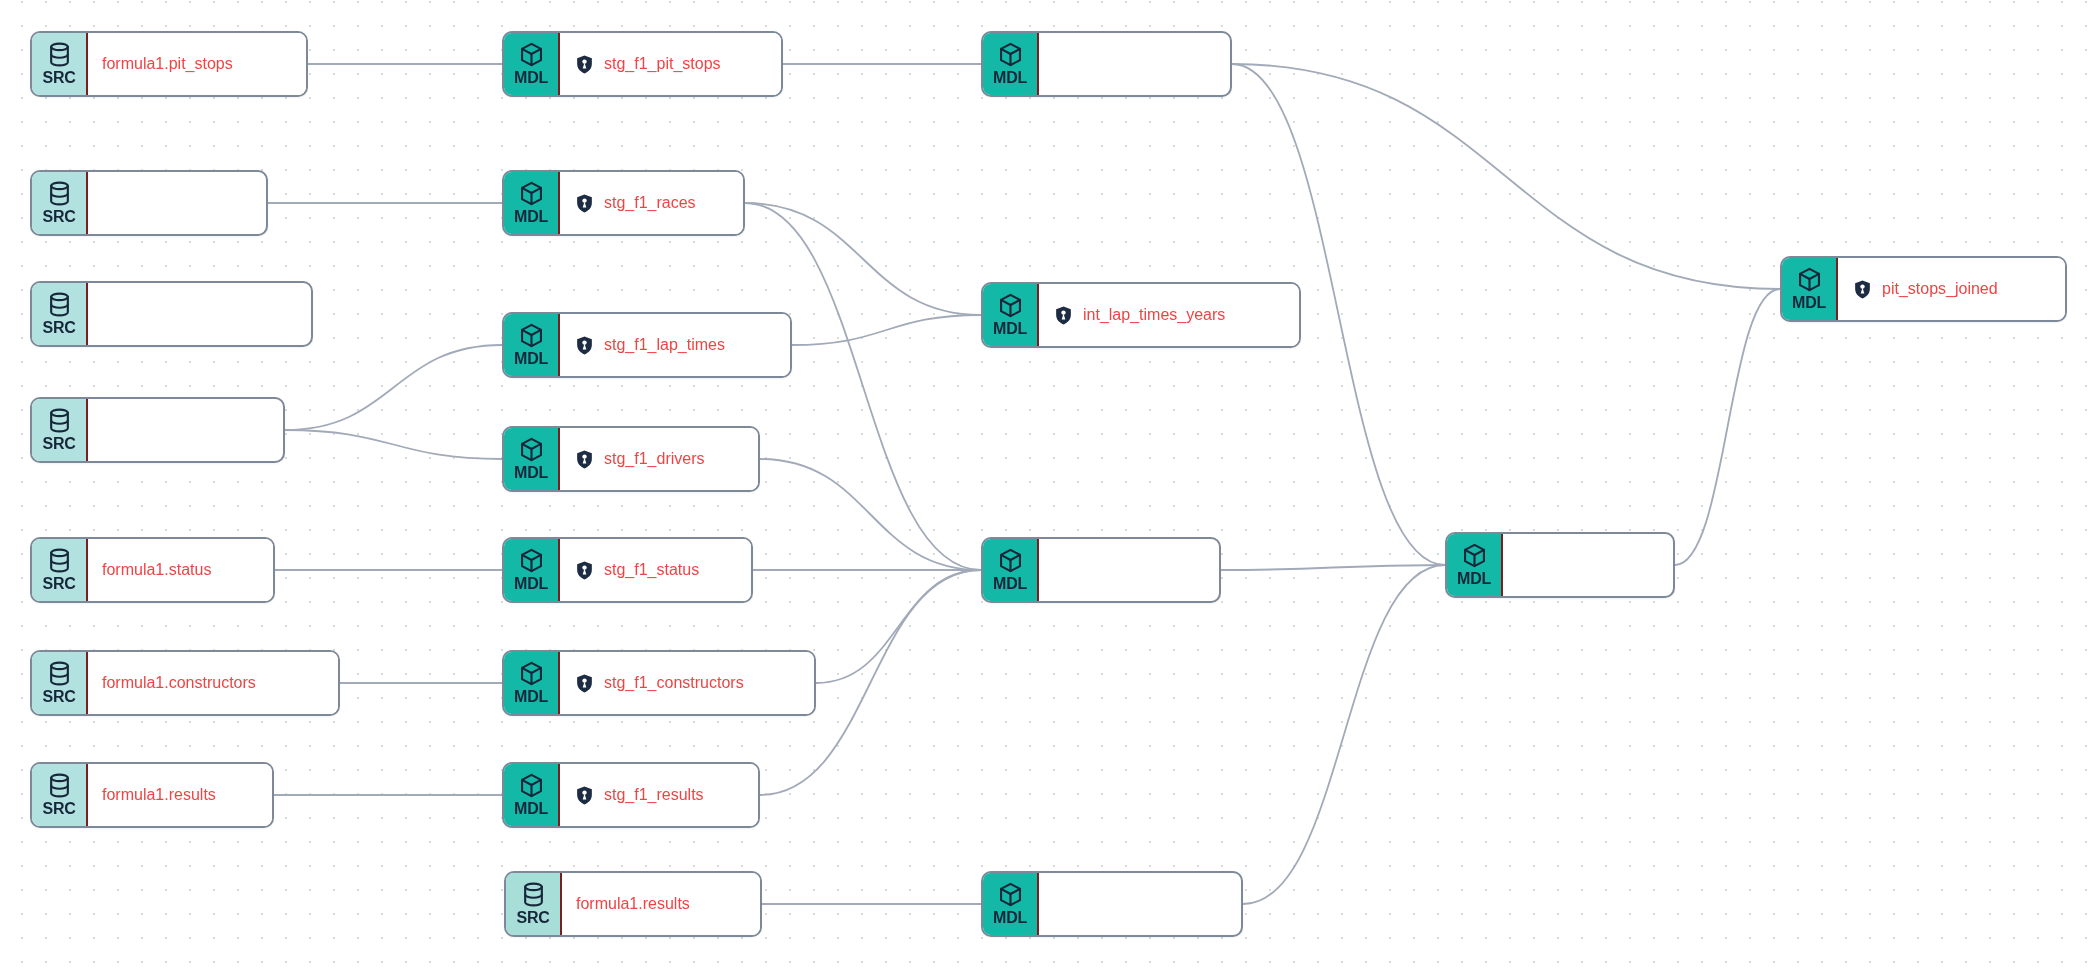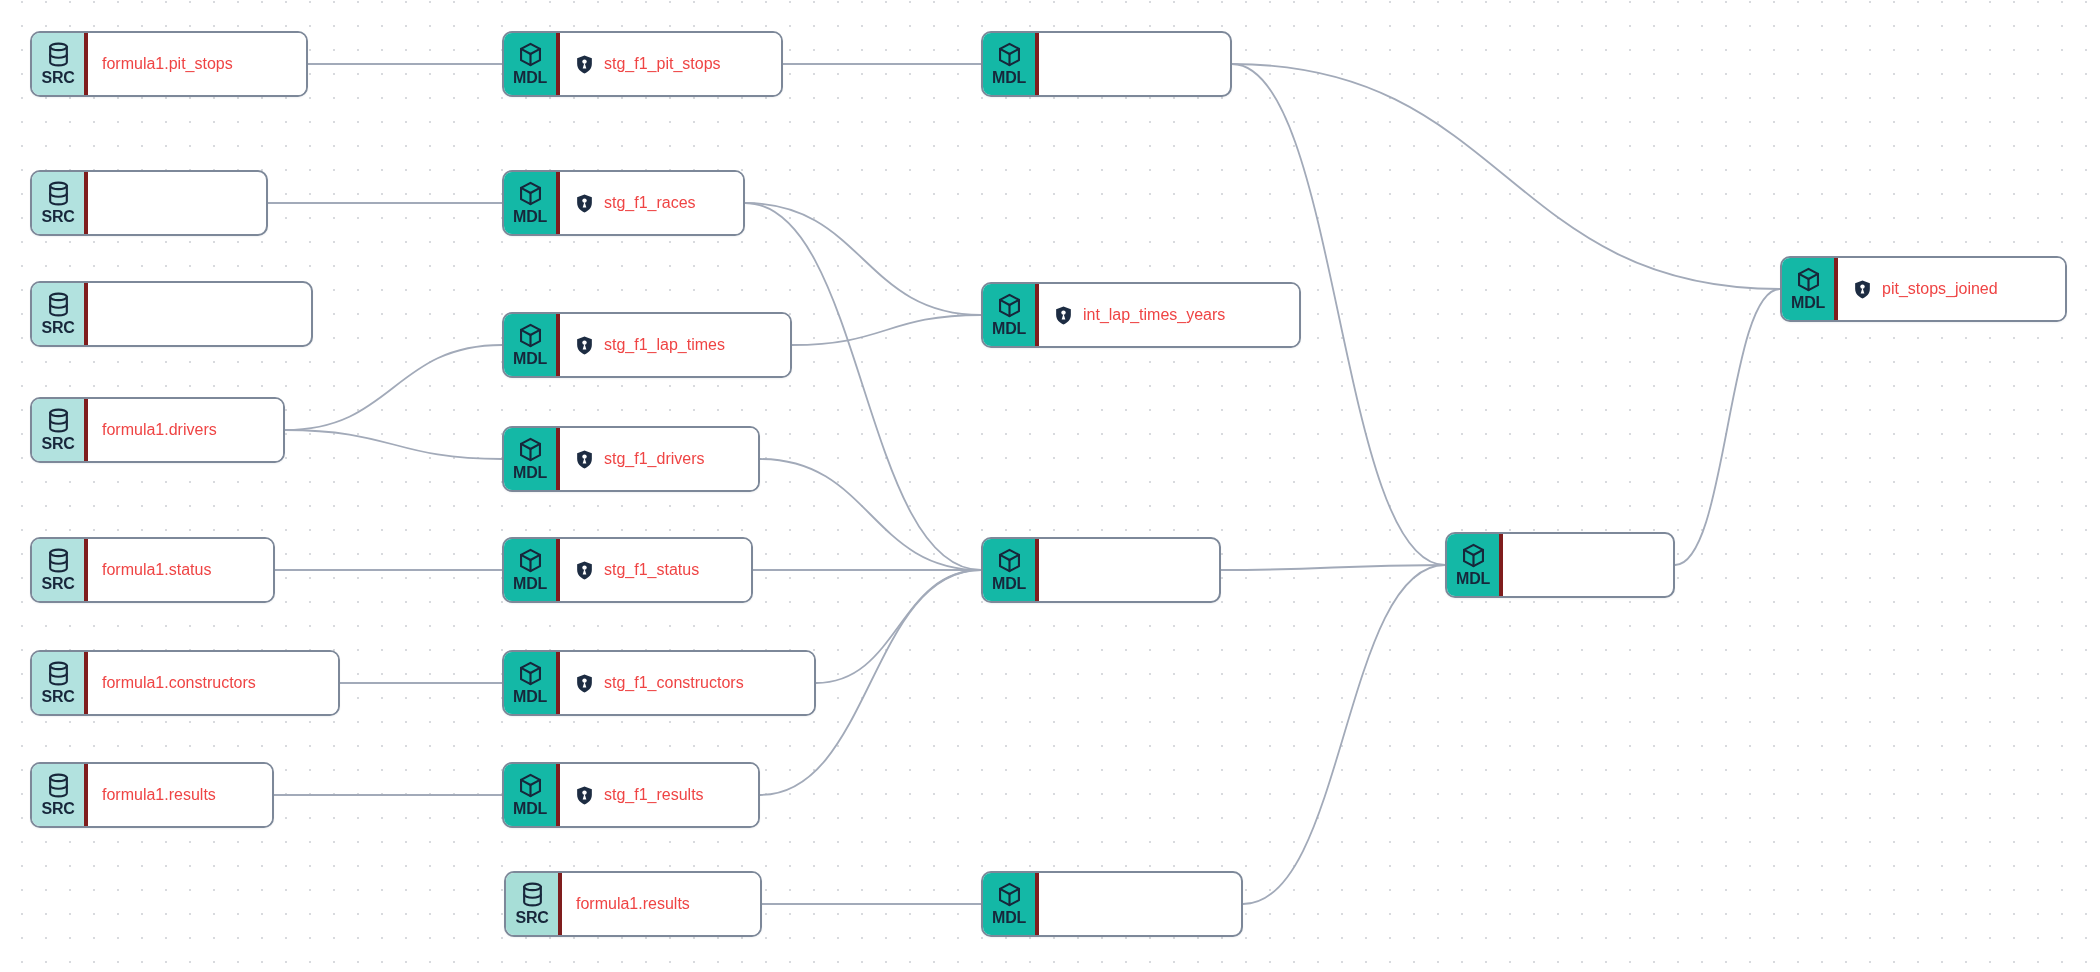--- a/index.html
+++ b/index.html
@@ -42,21 +42,21 @@
   }
 
   .node-badge {
     width: 56px;
     flex: 0 0 56px;
     display: flex;
     flex-direction: column;
     align-items: center;
     justify-content: center;
     gap: 1px;
-    border-right: 4px solid #7f1d1d;
+    border-right: 2px solid #7f1d1d;
     box-sizing: border-box;
   }
   .node-badge.kind-source { background: #b2e2df; }
   .node-badge.kind-source.tint-alt { background: #a7ded7; }
   .node-badge.kind-model  { background: #14b8a6; }
 
   .badge-glyph { display: block; line-height: 0; }
   .badge-glyph svg { width: 27px; height: 27px; display: block; }
 
   .badge-label {
@@ -157,23 +157,20 @@
         <div class="node-badge kind-source">
           <span class="badge-glyph">
             <svg viewBox="0 0 24 24" fill="none" stroke="#17273b" stroke-width="1.9" stroke-linecap="round" stroke-linejoin="round">
               <ellipse cx="12" cy="5.2" rx="7.4" ry="2.9"></ellipse>
               <path d="M4.6 5.2v6.8c0 1.6 3.3 2.9 7.4 2.9s7.4-1.3 7.4-2.9V5.2"></path>
               <path d="M4.6 12v6.8c0 1.6 3.3 2.9 7.4 2.9s7.4-1.3 7.4-2.9V12"></path>
             </svg>
           </span>
           <span class="badge-label">SRC</span>
         </div>
-        <div class="node-body">
-          <span class="node-label">formula1.drivers</span>
-        </div>
       </div>
       <div class="node" style="left: 30px; top: 537px; width: 245px; height: 66px;">
         <div class="node-badge kind-source">
           <span class="badge-glyph">
             <svg viewBox="0 0 24 24" fill="none" stroke="#17273b" stroke-width="1.9" stroke-linecap="round" stroke-linejoin="round">
               <ellipse cx="12" cy="5.2" rx="7.4" ry="2.9"></ellipse>
               <path d="M4.6 5.2v6.8c0 1.6 3.3 2.9 7.4 2.9s7.4-1.3 7.4-2.9V5.2"></path>
               <path d="M4.6 12v6.8c0 1.6 3.3 2.9 7.4 2.9s7.4-1.3 7.4-2.9V12"></path>
             </svg>
           </span>

